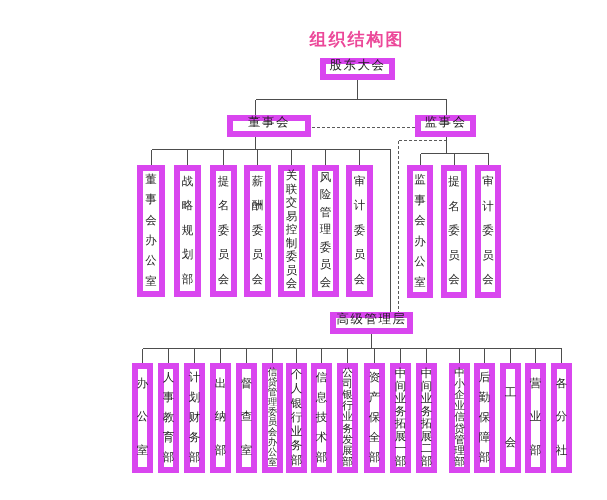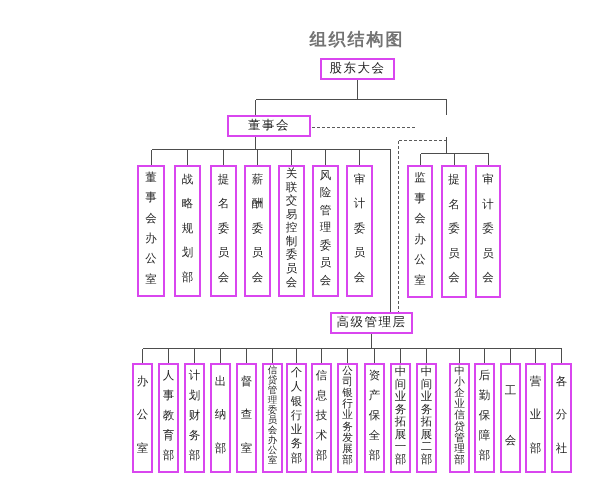--- a/index.html
+++ b/index.html
@@ -4,26 +4,26 @@
 <style>
   html,body { margin:0; padding:0; background:#e8e8e8; }
   .stage {
     position:relative; width:607px; height:500px;
     background:#ffffff; overflow:hidden;
     font-family:"DejaVu Sans", sans-serif;
   }
   .title {
     position:absolute; left:268px; top:28px; width:178px;
     text-align:center; font-size:17px; font-weight:bold;
-    color:#737373; letter-spacing:2px;
+    color:#ec4899; letter-spacing:2px;
   }
   .box {
     position:absolute; box-sizing:border-box;
-    border:2px solid #d946ef; background:#ffffff;
-    display:flex; align-items:flex-start; justify-content:center;
+    border:6px solid #d946ef; background:#ffffff;
+    display:flex; align-items:flex-end; justify-content:center;
     color:#1f1f1f;
   }
   .hnode { font-size:12.5px; letter-spacing:1.5px; white-space:nowrap; }
   .vtext {
     display:block; white-space:pre-line; text-align:center;
     font-size:11.5px; color:#1f1f1f;
   }
   svg.connectors { position:absolute; left:0; top:0; }
 </style>
 </head>
@@ -59,20 +59,23 @@
       M398.5 140.5 V312"></path>
   </svg>
 
   <div class="box hnode" style="left:320px;top:58px;width:75px;height:22px">
     <span>股东大会</span>
   </div>
 
   <div class="box hnode" style="left:227px;top:115px;width:84px;height:22px">
     <span>董事会</span>
   </div>
+  <div class="box hnode" style="left:415px;top:115px;width:61px;height:22px">
+    <span>监事会</span>
+  </div>
 
   <div class="box" style="left:137px;top:165px;width:28px;height:132px">
     <span class="vtext" style="line-height: 20.3333px; font-size: 11.5px;">董
 事
 会
 办
 公
 室</span>
   </div>
   <div class="box" style="left:174px;top:165px;width:27px;height:132px">

